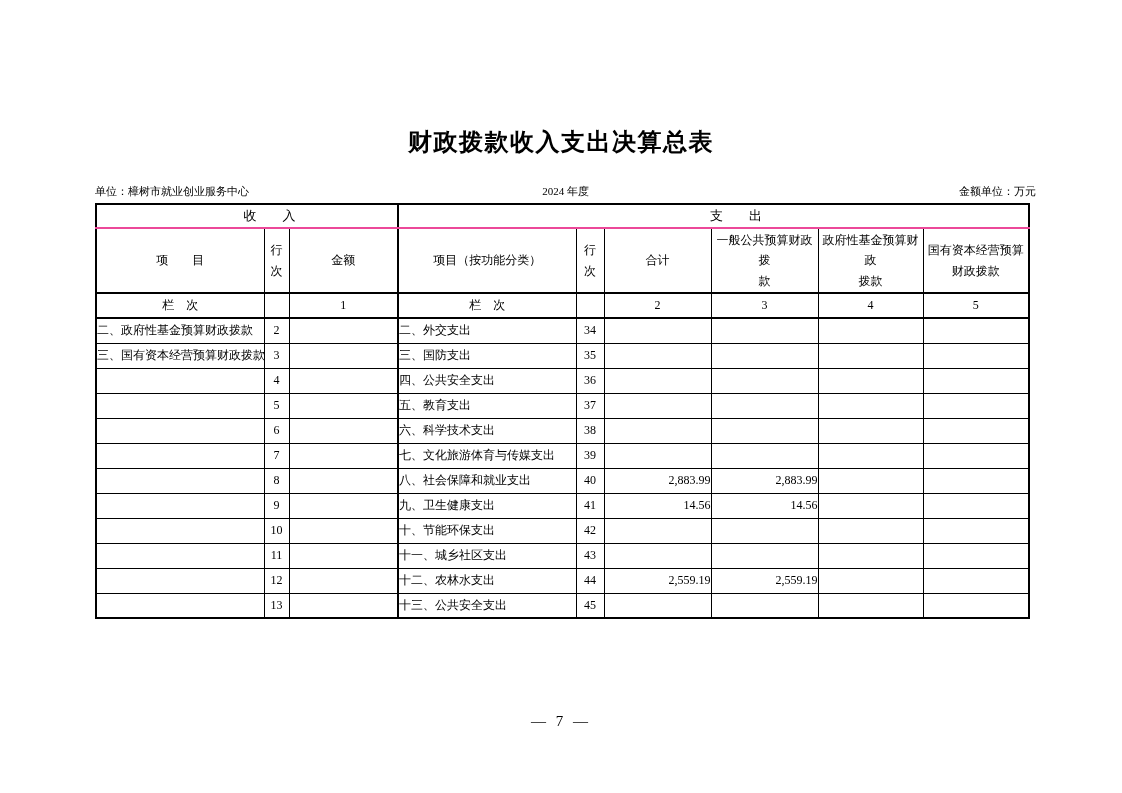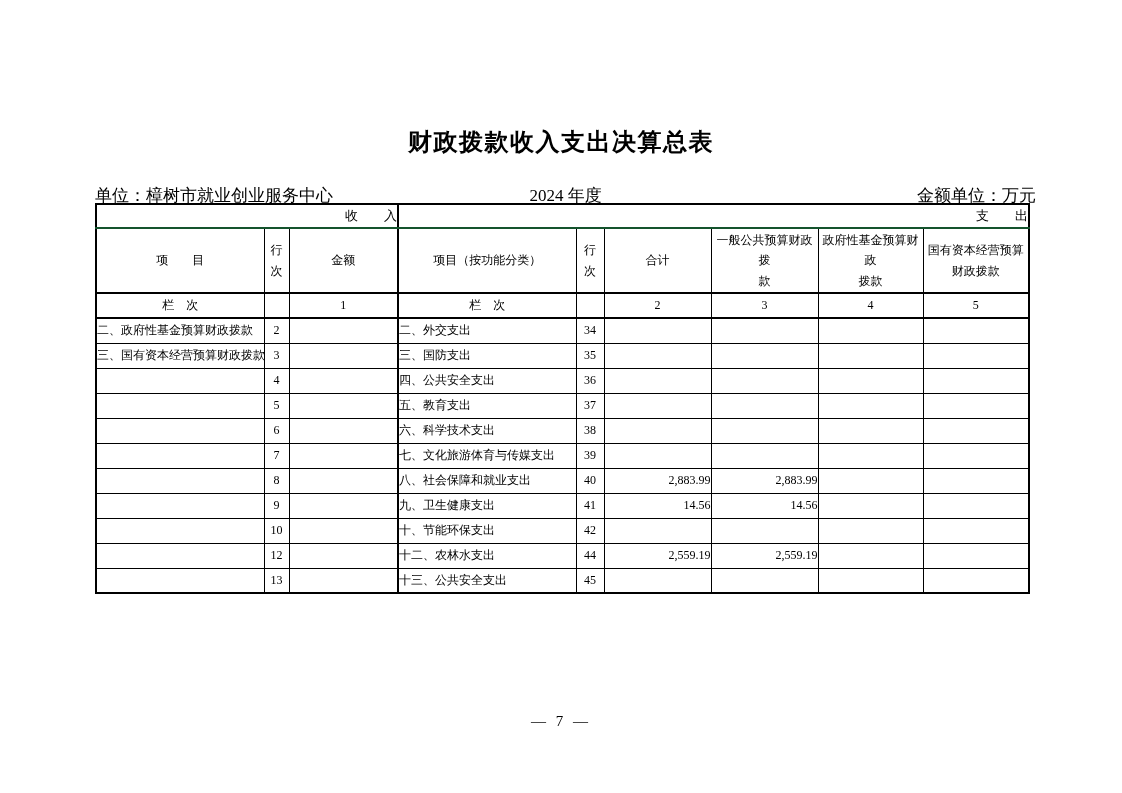--- a/index.html
+++ b/index.html
@@ -27,21 +27,21 @@
   .doc-code {
     position: absolute;
     top: 162px; left: 95px; width: 941px;
     text-align: right;
     font-size: 13px;
   }
   .meta {
     position: absolute;
     top: 184px; left: 95px; width: 941px;
     display: flex;
-    font-size: 17px;
+    font-size: 11px;
   }
   .meta .m-left   { flex: 1 1 0; text-align: left; }
   .meta .m-center { flex: 1 1 0; text-align: center; }
   .meta .m-right  { flex: 1 1 0; text-align: right; }
 
   table.budget {
     position: absolute;
     top: 203px; left: 95px;
     width: 933px;
     border-collapse: collapse;
@@ -52,22 +52,22 @@
     border: 1px solid #000;
     font-size: 12px;
     font-weight: normal;
     overflow: hidden;
     vertical-align: middle;
     padding: 0;
   }
   tr.section-row { height: 24px; }
   tr.section-row th {
     font-size: 13px;
-    text-align: right;
-    border-bottom: 2px solid #14532d;
+    text-align: center;
+    border-bottom: 2px solid #ec4899;
     padding-left: 45px;
   }
   tr.hdr-row { height: 65px; }
   tr.hdr-row th {
     white-space: pre-line;
     line-height: 1.7;
     text-align: center;
     padding: 0 3px;
     border-bottom: 2px solid #000;
   }
@@ -243,20 +243,31 @@
           <td class="c-amt"></td>
           <td class="c-item div-l">十、节能环保支出</td>
           <td class="c-line">42</td>
           <td class="c-amt"></td>
           <td class="c-amt"></td>
           <td class="c-amt"></td>
           <td class="c-amt"></td>
         </tr>
         <tr>
           <td class="c-item"></td>
+          <td class="c-line">11</td>
+          <td class="c-amt"></td>
+          <td class="c-item div-l">十一、城乡社区支出</td>
+          <td class="c-line">43</td>
+          <td class="c-amt"></td>
+          <td class="c-amt"></td>
+          <td class="c-amt"></td>
+          <td class="c-amt"></td>
+        </tr>
+        <tr>
+          <td class="c-item"></td>
           <td class="c-line">12</td>
           <td class="c-amt"></td>
           <td class="c-item div-l">十二、农林水支出</td>
           <td class="c-line">44</td>
           <td class="c-amt">2,559.19</td>
           <td class="c-amt">2,559.19</td>
           <td class="c-amt"></td>
           <td class="c-amt"></td>
         </tr>
         <tr>

